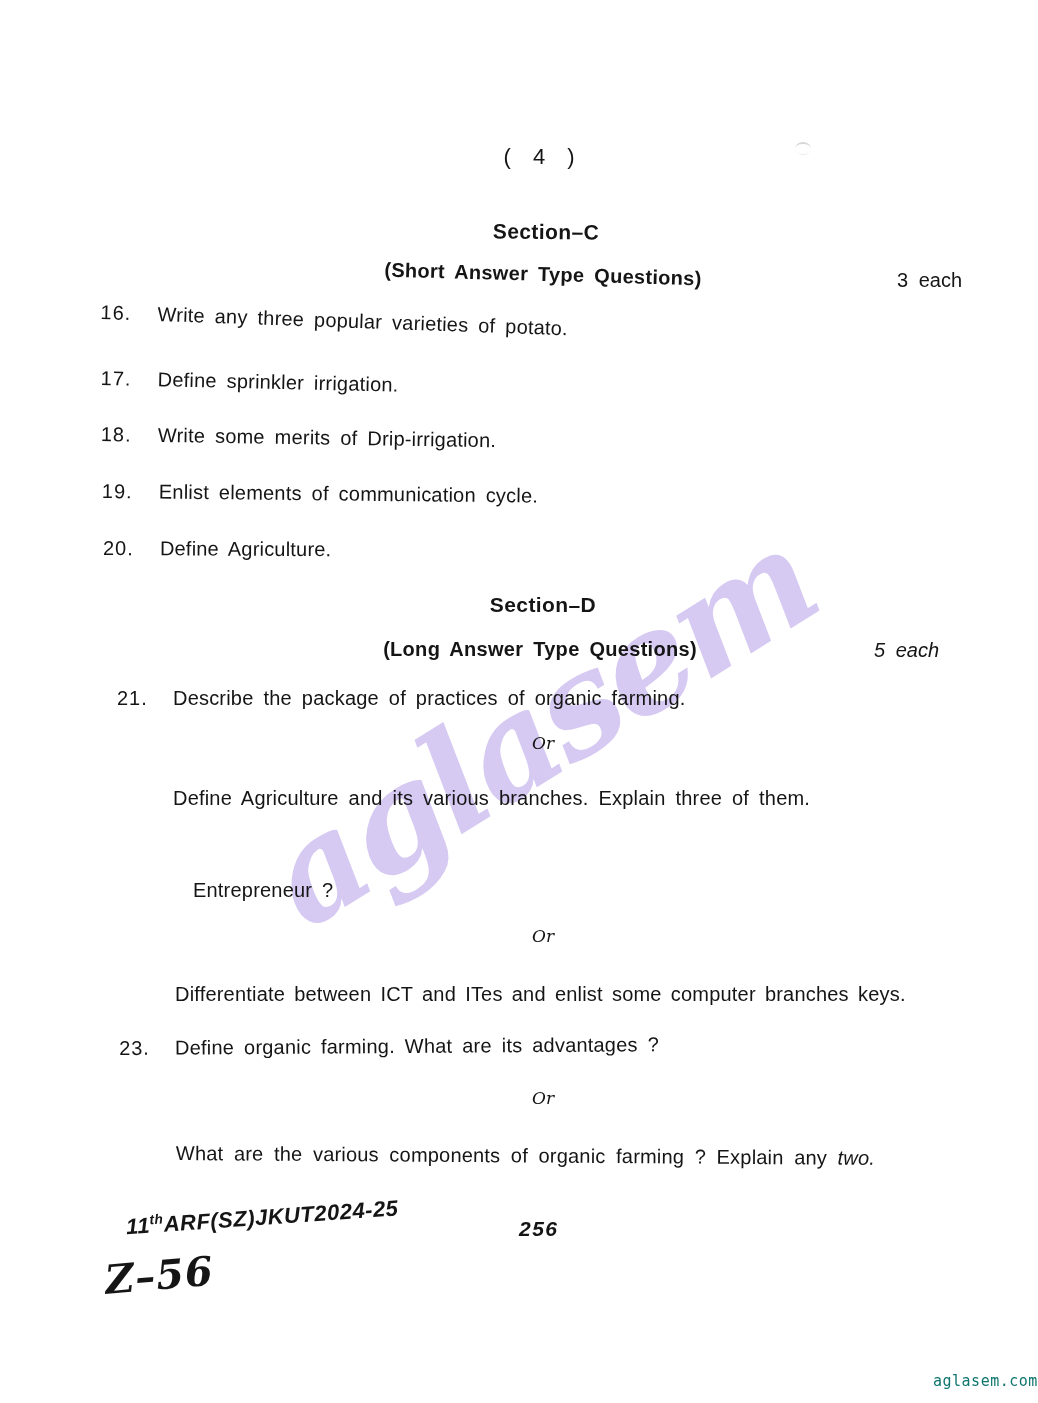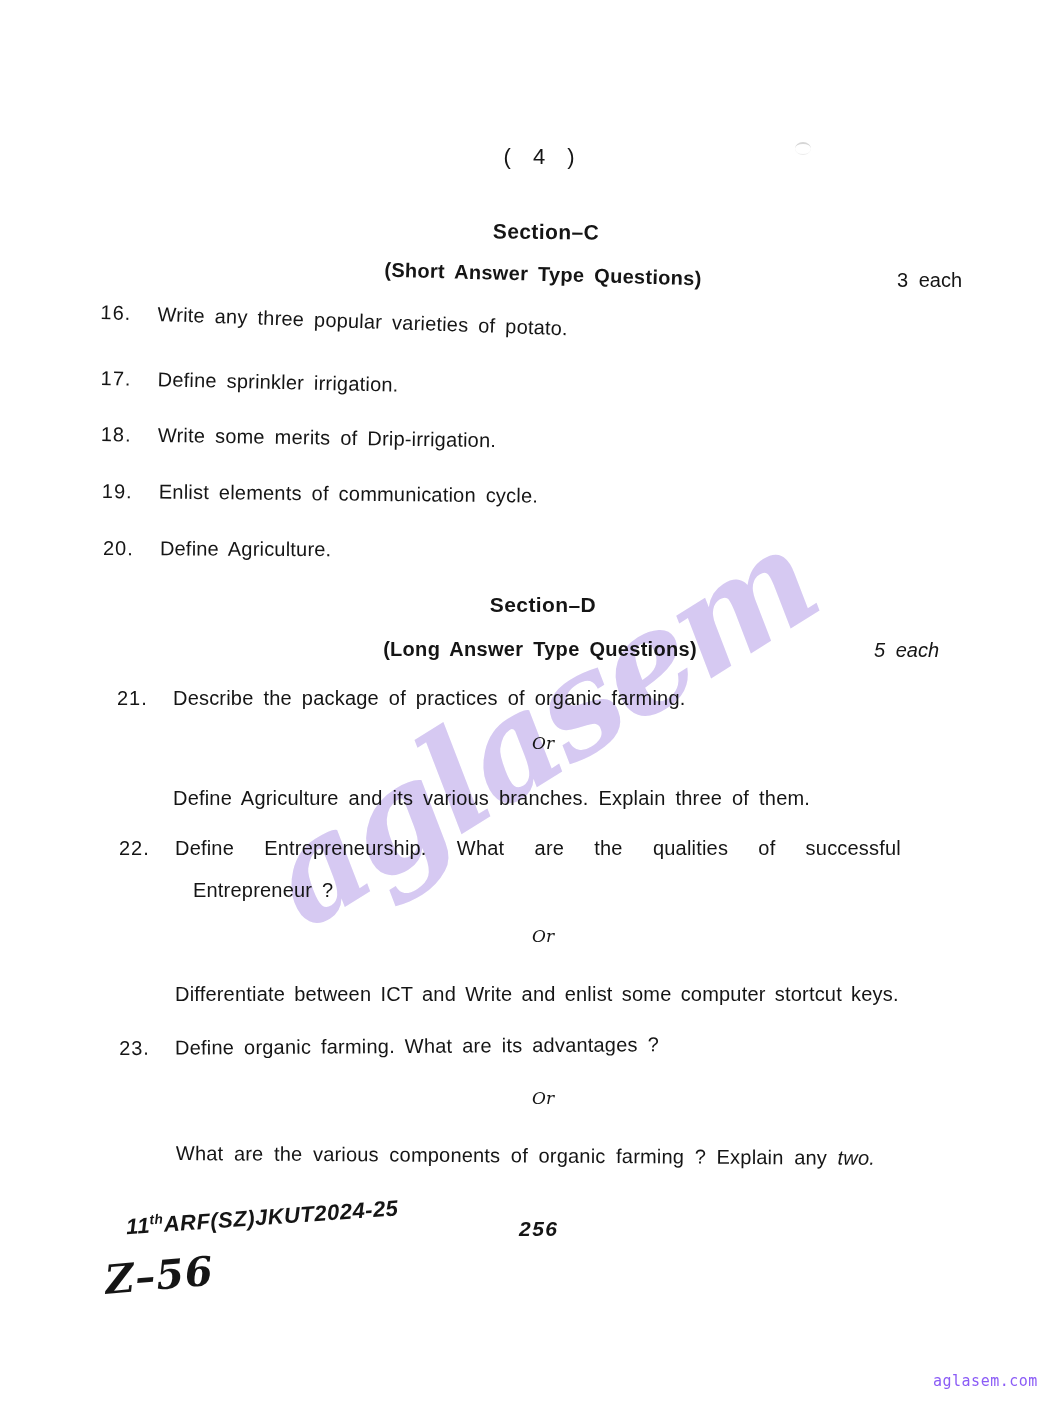--- a/index.html
+++ b/index.html
@@ -112,21 +112,21 @@
   .serial {
     position: absolute; left: 107px; top: 1256px;
     transform: rotate(-5deg); transform-origin: left bottom;
     font-family: "DejaVu Serif", serif;
     font-weight: 700; font-style: italic; font-size: 40px; letter-spacing: 1px;
   }
   .credit {
     position: absolute; left: 933px; top: 1372px;
     font-family: "DejaVu Sans Mono", monospace;
     font-size: 15px;
-    color: #8b5cf6;
+    color: #0f766e;
     letter-spacing: 0.5px;
   }
 </style>
 </head>
 <body>
 
 <div class="page">
 
   <div class="watermark">aglasem</div>
 
@@ -165,27 +165,23 @@
     <div class="center sec-sub d-sub">(Long Answer Type Questions)</div>
     <div class="marks d-marks">5 each</div>
 
     <div class="q r21">
       <span class="qnum">21.</span>
       <span class="qtext">Describe the package of practices of organic farming.</span>
     </div>
     <div class="center or or1">Or</div>
     <div class="alt r21alt">Define Agriculture and its various branches. Explain three of them.</div>
 
-    <div class="q r22">
-      <span class="qnum">22.</span>
-      <span class="qtext">Define Entrepreneurship. What are the qualities of successful</span>
-    </div>
     <div class="alt r22b">Entrepreneur ?</div>
     <div class="center or or2">Or</div>
-    <div class="alt r22alt">Differentiate between ICT and Write and enlist some computer stortcut keys.</div>
+    <div class="alt r22alt">Differentiate between ICT and ITes and enlist some computer branches keys.</div>
 
     <div class="q r23">
       <span class="qnum">23.</span>
       <span class="qtext">Define organic farming. What are its advantages ?</span>
     </div>
     <div class="center or or3">Or</div>
     <div class="alt r23alt">
       <span>What are the various components of organic farming ? Explain any </span><em>two.</em>
     </div>
 

